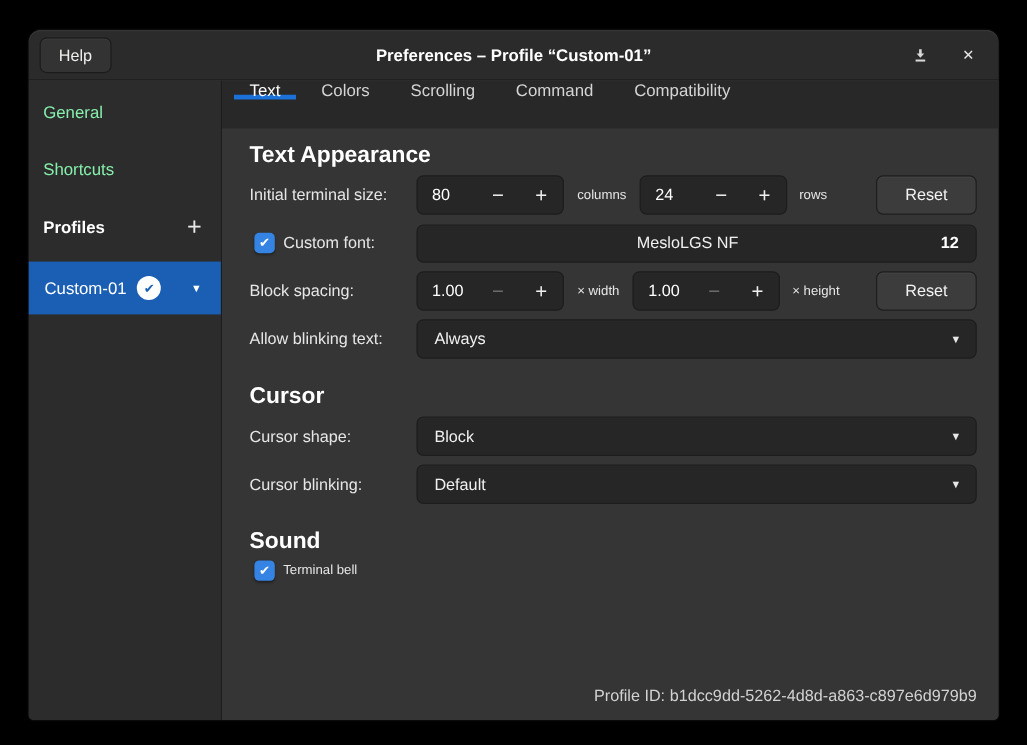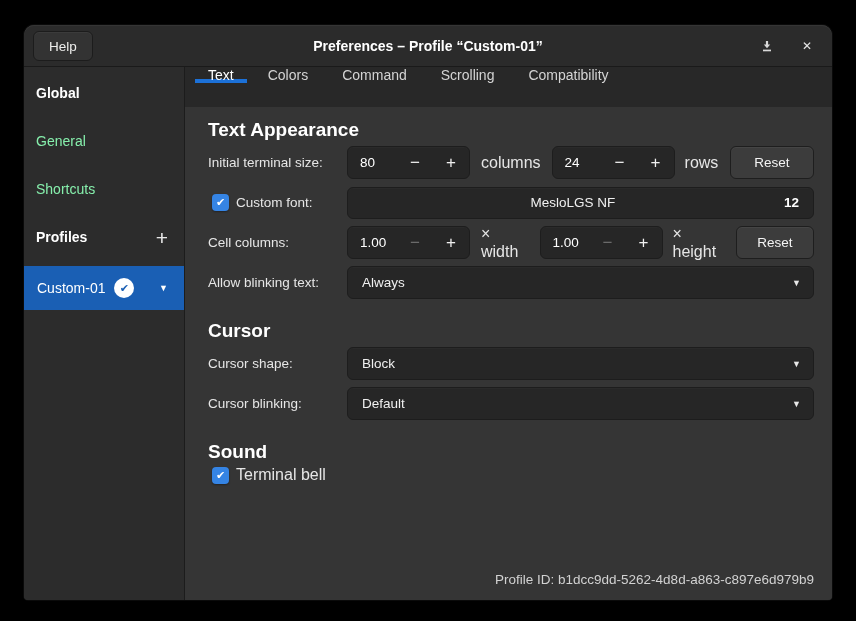--- a/index.html
+++ b/index.html
@@ -49,21 +49,21 @@
     padding-left:10px;flex:none;}
   .tab{display:flex;align-items:center;padding:0 13px;margin-right:8px;
     color:#d4d4d4;font-size:14px;}
   .tab.active{color:#ffffff;box-shadow:inset 0 -4px 0 var(--tab-underline);}
   .content{position:relative;flex:1;padding:12px 18px 0 23px;}
   .section-title{color:#ffffff;font-size:19px;font-weight:bold;height:17px;
     margin-bottom:10px;}
   .mt{margin-top:21px;}
   .row{display:flex;align-items:center;height:33px;margin-bottom:7px;}
   .flabel{width:139px;flex:none;color:#e6e6e6;font-size:13.5px;}
-  .unit{color:#e6e6e6;font-size:16px;}
+  .unit{color:#e6e6e6;font-size:11px;}
   
   .spin{display:flex;align-items:center;height:33px;background:#262626;
     border:1px solid #1d1d1d;border-radius:6px;overflow:hidden;flex:none;
     box-shadow:inset 0 1px 0 rgba(255,255,255,.02);}
   .spin .val{width:49px;padding-left:12px;color:#ffffff;font-size:13.5px;}
   .spin .sbtn{width:36px;height:100%;display:flex;align-items:center;
     justify-content:center;color:#f0f0f0;font-size:17px;}
   .spin .sbtn.dim{color:#6e6e6e;}
   
   .reset-btn{margin-left:auto;width:84px;height:33px;background:#3c3c3c;
@@ -112,23 +112,20 @@
       </div>
       <div class="tb-btn">
         <span>✕</span>
       </div>
     </div>
   </div>
 
   <div class="body">
 
     <div class="sidebar">
-      <div class="side-row side-header">
-        <span>Global</span>
-      </div>
       <div class="side-row">
         <span>General</span>
       </div>
       <div class="side-row">
         <span>Shortcuts</span>
       </div>
       <div class="side-row side-header">
         <span>Profiles</span>
         <span class="side-plus">
           <span>+</span>
@@ -147,24 +144,24 @@
 
     <div class="main">
       <div class="tabbar">
         <div class="tab active">
           <span>Text</span>
         </div>
         <div class="tab">
           <span>Colors</span>
         </div>
         <div class="tab">
+          <span>Scrolling</span>
+        </div>
+        <div class="tab">
           <span>Command</span>
-        </div>
-        <div class="tab">
-          <span>Scrolling</span>
         </div>
         <div class="tab">
           <span>Compatibility</span>
         </div>
       </div>
 
       <div class="content">
 
         <div class="section-title">Text Appearance</div>
 
@@ -202,21 +199,21 @@
             </span>
             <span class="cblabel">Custom font:</span>
           </div>
           <div class="font-btn">
             <span class="fname">MesloLGS NF</span>
             <span class="fsize">12</span>
           </div>
         </div>
 
         <div class="row">
-          <span class="flabel">Cell columns:</span>
+          <span class="flabel">Block spacing:</span>
           <div class="spin">
             <span class="val">1.00</span>
             <span class="sbtn dim">
               <span>−</span>
             </span>
             <span class="sbtn">
               <span>+</span>
             </span>
           </div>
           <span class="unit" style="margin:0 11px;">× width</span>

